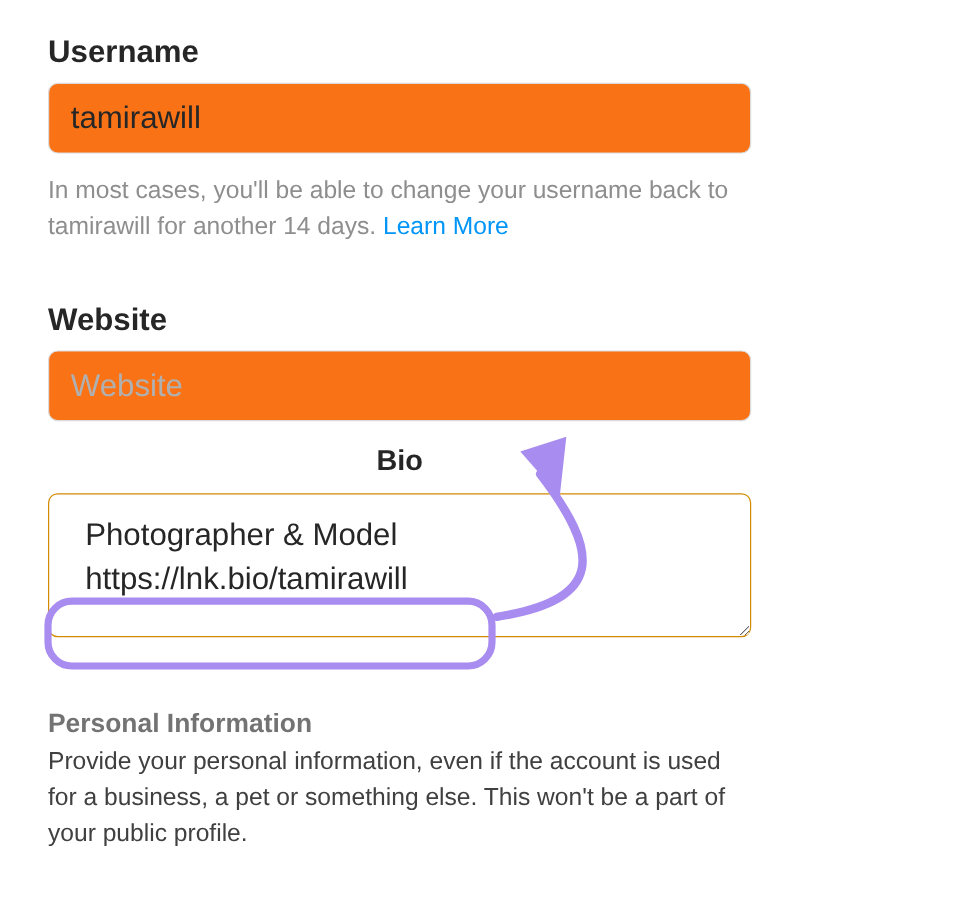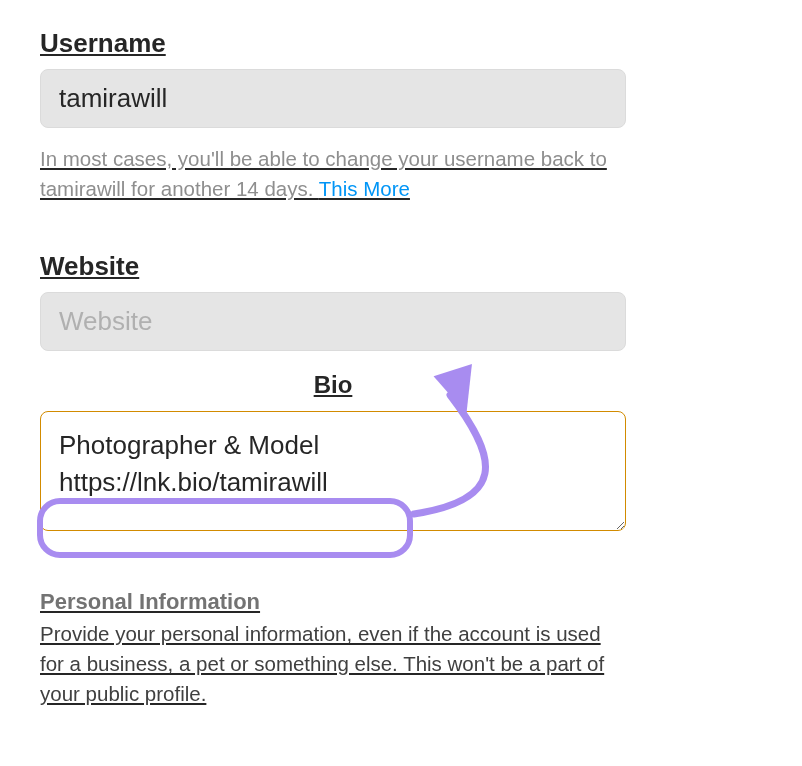--- a/index.html
+++ b/index.html
@@ -8,39 +8,38 @@
     padding: 0;
     font-family: -apple-system, BlinkMacSystemFont, "Segoe UI", Helvetica, Arial, sans-serif;
     background: #fff;
     color: #262626;
   }
   .page {
     width: 666px;
     height: 766px;
     padding: 28px 40px 40px 40px;
     position: relative;
-    text-decoration: underline;
   }
   .field-label {
     font-size: 26px;
     font-weight: 700;
     color: #262626;
     margin-bottom: 10px;
     margin-top: 0;
   }
   .text-input {
     width: 100%;
     border: 1px solid #dbdbdb;
     border-radius: 8px;
     font-size: 26px;
     padding: 13px 18px;
     color: #262626;
     outline: none;
     font-family: inherit;
-    background: #e5e5e5;
+    background: #f97316;
   }
   .text-input::placeholder {
     color: #b0b0b0;
   }
   .help-text {
     font-size: 20.5px;
     line-height: 1.45;
     color: #8e8e8e;
     margin-top: 16px;
   }
@@ -56,21 +55,21 @@
     margin-top: 20px;
     margin-bottom: 12px;
     text-align: center;
   }
   .bio-textarea {
     width: 100%;
     border: 1.5px solid #d28b00;
     border-radius: 8px;
     font-size: 26px;
     line-height: 1.4;
-    padding: 15px 18px;
+    padding: 15px 30px;
     height: 120px;
     resize: both;
     font-family: inherit;
     color: #262626;
     outline: none;
     background: #fff;
   }
   .pi-heading {
     font-size: 22px;
     font-weight: 700;
@@ -91,21 +90,21 @@
 </style>
 </head>
 <body>
 
 <div class="page">
 
   <div>
     <div class="field-label">Username</div>
     <input type="text" class="text-input" value="tamirawill" style="">
     <div class="help-text">
-      <span>In most cases, you'll be able to change your username back to tamirawill for another 14 days. </span><a href="#" class="learn-more">This More</a>
+      <span>In most cases, you'll be able to change your username back to tamirawill for another 14 days. </span><a href="#" class="learn-more">Learn More</a>
     </div>
   </div>
 
   <div class="section-gap"></div>
 
   <div>
     <div class="field-label">Website</div>
     <input type="text" class="text-input" placeholder="Website" style="">
   </div>
 

